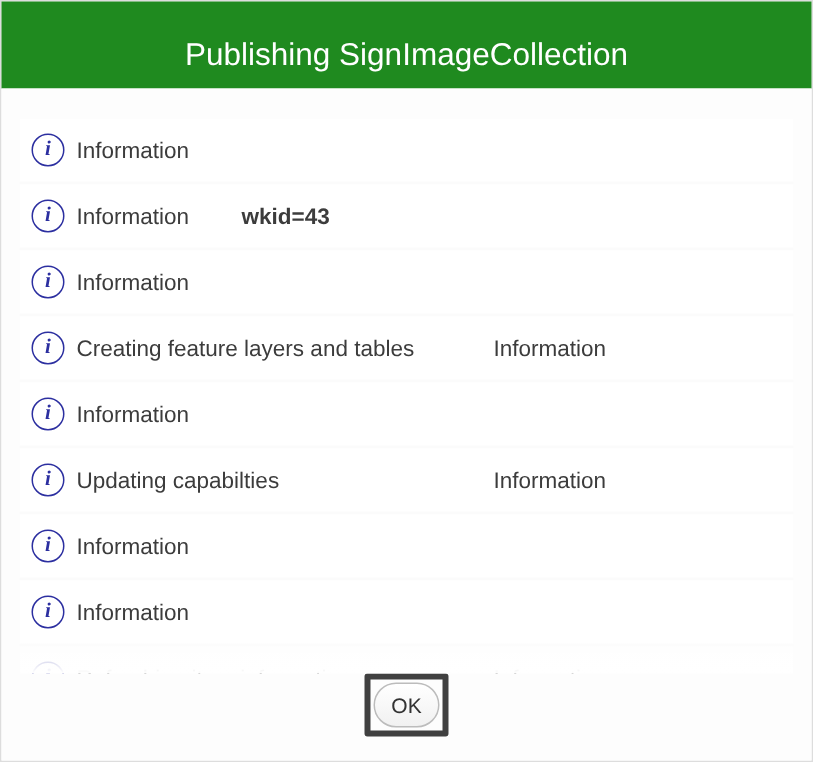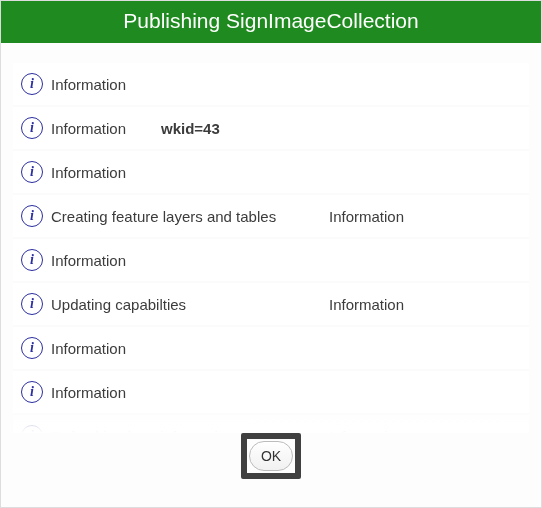--- a/index.html
+++ b/index.html
@@ -22,21 +22,21 @@
       display: flex;
       flex-direction: column;
       background: #ffffff;
     }
     .header {
       background: #1f8a1f;
       color: #ffffff;
       text-align: center;
       font-size: 21px;
       font-weight: 400;
-      padding: 8px 0 10px 0;
+      padding: 24px 0 10px 0;
     }
     .body {
       flex: 1;
       padding: 20px 12px 0 12px;
       overflow: hidden;
       position: relative;
       background: #fdfdfd;
     }
     .log-container {
       height: 370px;
@@ -108,21 +108,21 @@
       text-align: center;
       padding-bottom: 12px;
     }
     .status-text {
       color: #1f8a1f;
       font-size: 20px;
       margin-bottom: 6px;
     }
     .ok-wrap {
       display: inline-block;
-      border: 6px solid #404040;
+      border: 4px solid #404040;
       padding: 2px;
       border-radius: 2px;
     }
     .ok-btn {
       display: inline-flex;
       align-items: center;
       justify-content: center;
       width: 44px;
       height: 30px;
       border-radius: 16px;

